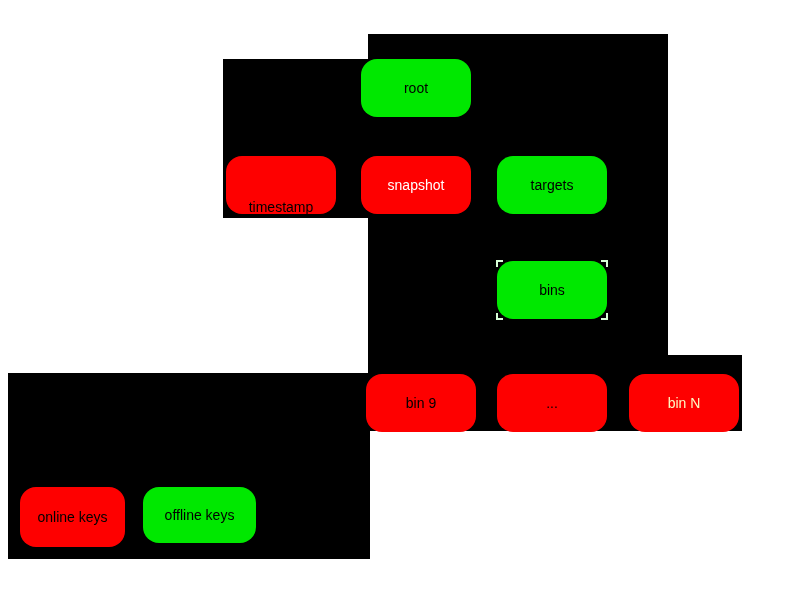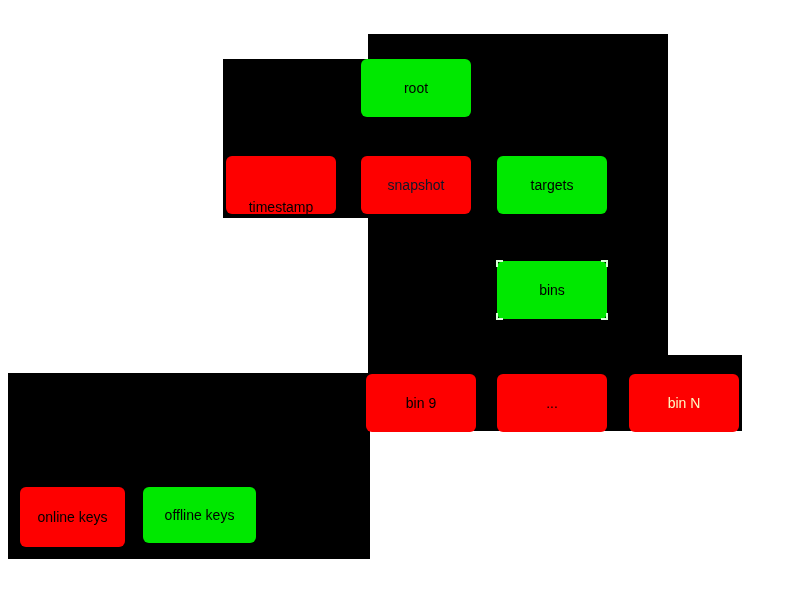--- a/index.html
+++ b/index.html
@@ -20,21 +20,21 @@
   }
   .region {
     position: absolute;
     background: #000000;
   }
   .node {
     position: absolute;
     display: flex;
     align-items: center;
     justify-content: center;
-    border-radius: 6px;
+    border-radius: 16px;
     color: #000000;
     font-size: 14px;
     line-height: 1;
     font-family: "Liberation Sans", sans-serif;
     text-align: center;
     box-sizing: border-box;
     user-select: none;
   }
   .node.green { background: #00e800; }
   .node.red   { background: #fe0000; }
@@ -62,21 +62,21 @@
       <div class="region" style="left: 360px; top: 373px; width: 382px; height: 58px; background: rgb(0, 0, 0);"></div>
       <div class="region" style="left: 8px; top: 373px; width: 362px; height: 186px; background: rgb(0, 0, 0);"></div>
     </div>
   <div id="nodes-layer">
       <div class="node green" style="left: 361px; top: 59px; width: 110px; height: 58px; background: rgb(0, 232, 0); color: rgb(0, 0, 0);">
         <span>root</span>
       </div>
       <div class="node red" style="left: 226px; top: 156px; width: 110px; height: 58px; background: rgb(254, 0, 0); color: rgb(0, 0, 0); align-items: flex-end;">
         <span>timestamp</span>
       </div>
-      <div class="node red" style="left: 361px; top: 156px; width: 110px; height: 58px; background: rgb(254, 0, 0); color: #0f172a;">
+      <div class="node red" style="left: 361px; top: 156px; width: 110px; height: 58px; background: rgb(254, 0, 0); color: #ffffff;">
         <span>snapshot</span>
       </div>
       <div class="node green" style="left: 497px; top: 156px; width: 110px; height: 58px; background: rgb(0, 232, 0); color: rgb(0, 0, 0);">
         <span>targets</span>
       </div>
       <div class="node green" style="left: 497px; top: 261px; width: 110px; height: 58px; background: rgb(0, 232, 0); color: rgb(0, 0, 0);">
         <span>bins</span>
         <span class="handle tl" style="border-color: rgb(216, 255, 216);"></span>
         <span class="handle tr" style="border-color: rgb(216, 255, 216);"></span>
         <span class="handle bl" style="border-color: rgb(216, 255, 216);"></span>

